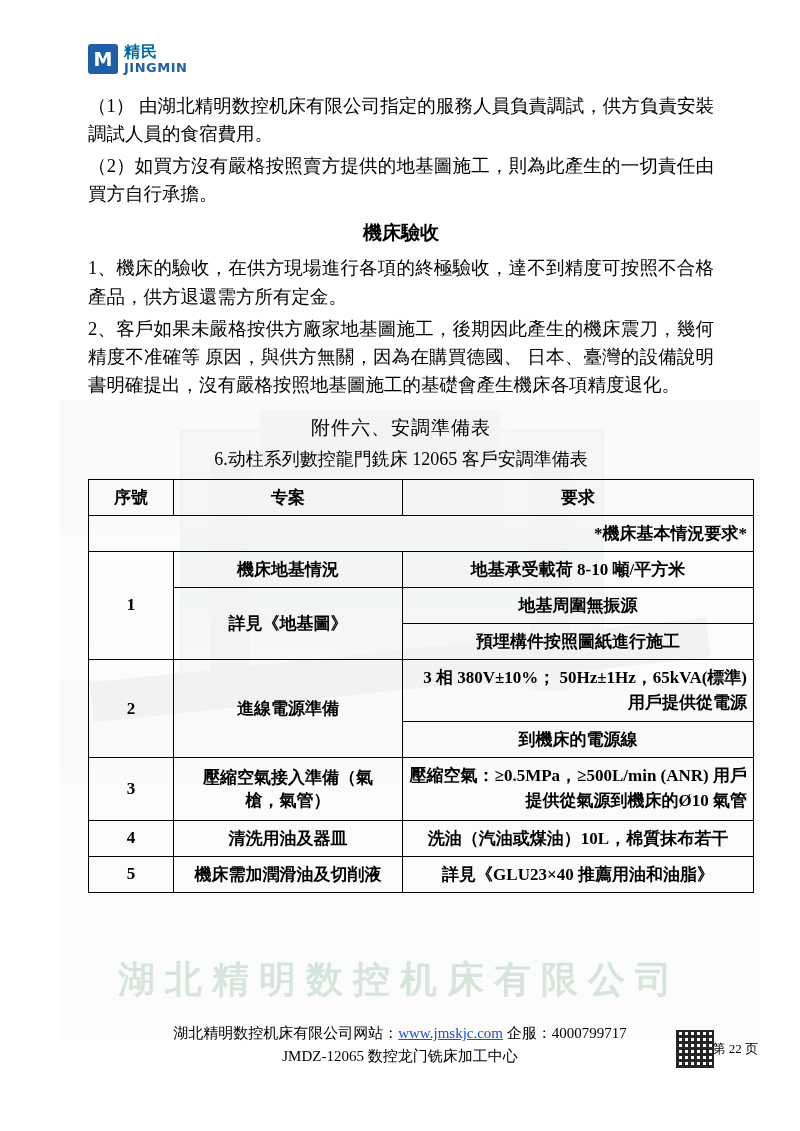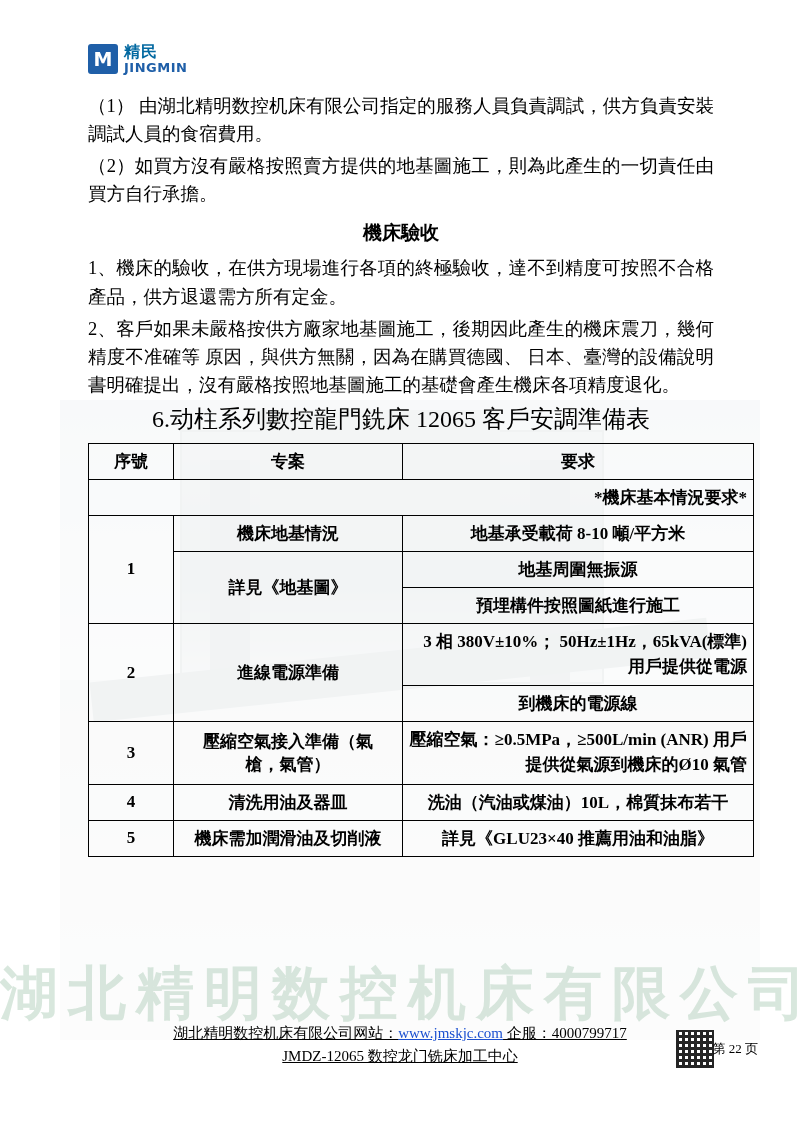--- a/index.html
+++ b/index.html
@@ -67,21 +67,21 @@
     position: absolute; left: 470px; top: 60px; width: 40px; height: 230px; background: #9eacb1;
   }
 
   
   .wm-text {
     position: absolute;
     left: 0; right: 0;
     top: 955px;
     text-align: center;
     font-family: "DejaVu Sans", sans-serif;
-    font-size: 58px;
+    font-size: 37px;
     font-weight: bold;
     letter-spacing: 10px;
     color: #b9d4c2;
     opacity: 0.55;
     white-space: nowrap;
     pointer-events: none;
   }
 
   
   .logo {
@@ -138,21 +138,21 @@
     margin: 12px 0 8px 0;
   }
   .attach-title {
     text-align: center;
     font-size: 19px;
     margin: 16px 0 6px 0;
     letter-spacing: 1px;
   }
   .table-title {
     text-align: center;
-    font-size: 24px;
+    font-size: 18px;
     margin: 2px 0 8px 0;
   }
 
   
   table.prep {
     border-collapse: collapse;
     width: 626px;
     table-layout: fixed;
     background: transparent;
   }
@@ -171,21 +171,20 @@
   .banner { text-align: right; }
 
   
   .footer {
     position: absolute;
     left: 0; right: 0;
     top: 1022px;
     text-align: center;
     font-size: 15px;
     line-height: 1.5;
-    text-decoration: underline;
   }
   .footer a {
     color: #1a4fd0;
     text-decoration: underline;
   }
   .footer .line2 { font-size: 15px; }
   .qr {
     position: absolute;
     right: 86px;
     top: 1030px;
@@ -231,20 +230,21 @@
   <div class="content">
 
     <p class="para">（1） 由湖北精明数控机床有限公司指定的服務人員負責調試，供方負責安裝調試人員的食宿費用。</p>
     <p class="para">（2）如買方沒有嚴格按照賣方提供的地基圖施工，則為此產生的一切責任由買方自行承擔。</p>
 
     <div class="section-title">機床驗收</div>
 
     <p class="para">1、機床的驗收，在供方現場進行各項的終極驗收，達不到精度可按照不合格產品，供方退還需方所有定金。</p>
     <p class="para">2、客戶如果未嚴格按供方廠家地基圖施工，後期因此產生的機床震刀，幾何精度不准確等 原因，與供方無關，因為在購買德國、 日本、臺灣的設備說明書明確提出，沒有嚴格按照地基圖施工的基礎會產生機床各項精度退化。</p>
 
+    <div class="attach-title">附件六、安調準備表</div>
     <div class="table-title">6.动柱系列數控龍門銑床 12065 客戶安調準備表</div>
 
     <table class="prep">
       <tbody>
           <tr>
         <th class="c-no">序號</th>
         <th class="c-item">专案</th>
         <th class="c-req">要求</th>
       </tr>
       <tr>

